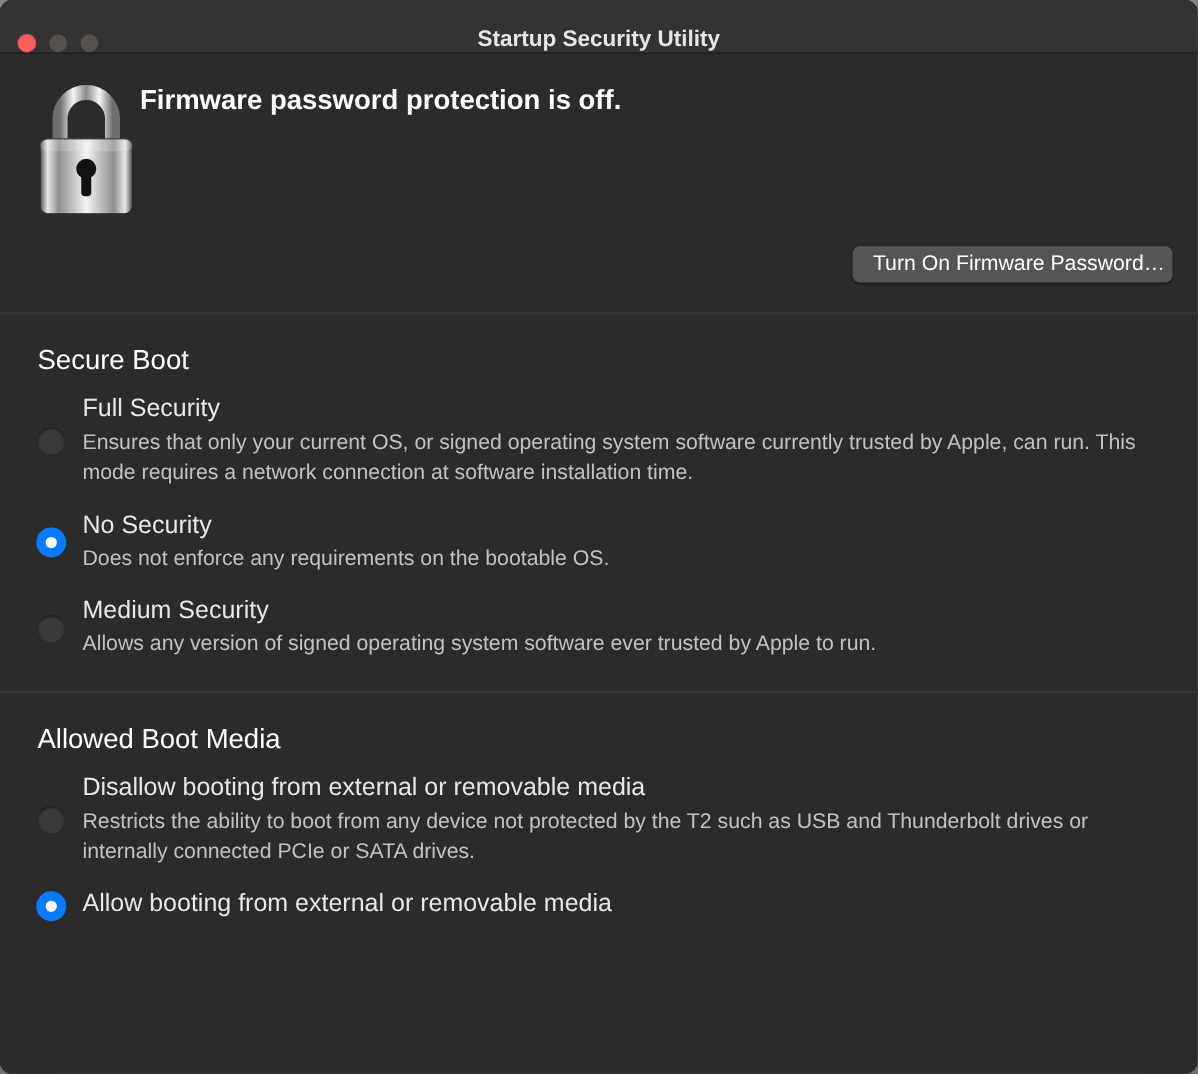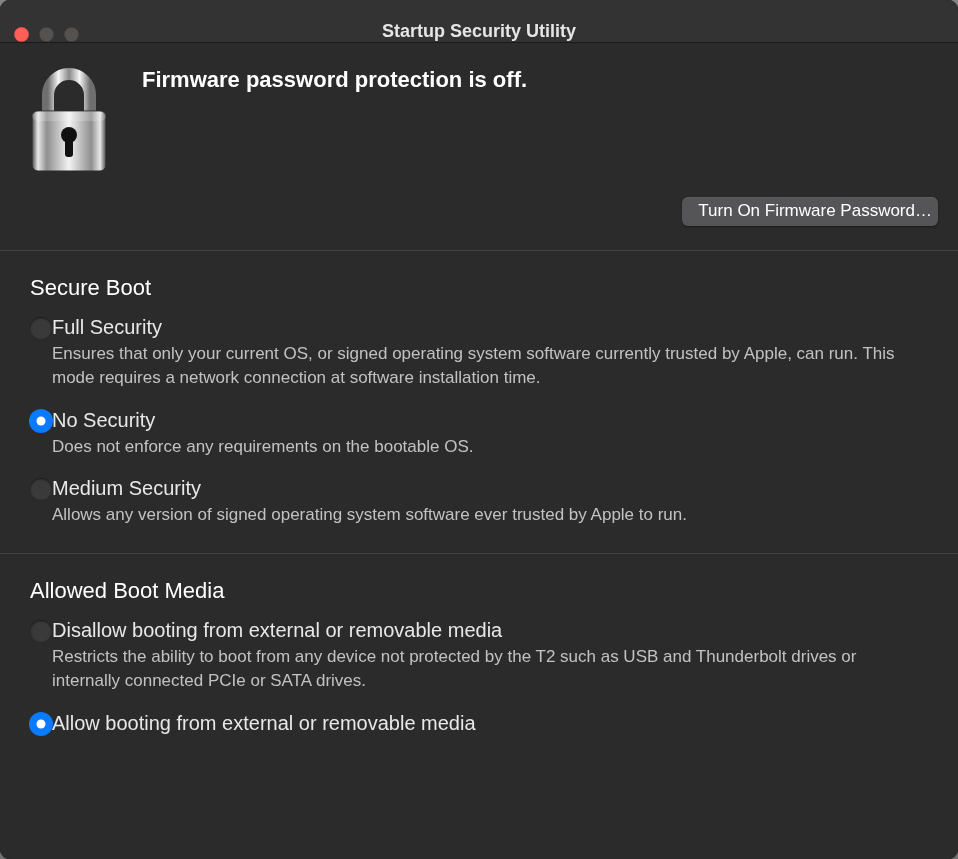--- a/index.html
+++ b/index.html
@@ -48,21 +48,20 @@
     color: #e6e6e6;
     font-size: 18px;
     font-weight: 600;
     pointer-events: none;
   }
   .content { color: #d6d6d6; }
 
   .section-firmware {
     display: flex;
     padding: 22px 26px 22px 26px;
-    gap: 30px;
     align-items: flex-start;
   }
   .lock-icon svg { display: block; }
   .fw-text { flex: 1; padding-top: 2px;}
   .fw-heading {
     color: #ffffff;
     font-weight: 700;
     font-size: 22px;
     margin-bottom: 10px;
   }
@@ -99,21 +98,22 @@
     padding: 24px 30px 26px 30px;
   }
   .section-title {
     color: #ffffff;
     font-size: 22px;
     font-weight: 400;
     margin-bottom: 14px;
   }
   .option {
     display: flex;
-    align-items: flex-start;
+    align-items: center;
+    gap: 14px;
     margin-bottom: 18px;
   }
   .option:last-child { margin-bottom: 0; }
   .radio {
     flex: 0 0 auto;
     width: 22px; height: 22px;
     border-radius: 50%;
     background: #3a3a3a;
     box-shadow: inset 0 1px 2px rgba(0,0,0,0.6), 0 0 0 1px #2a2a2a;
     margin-top: 2px;

